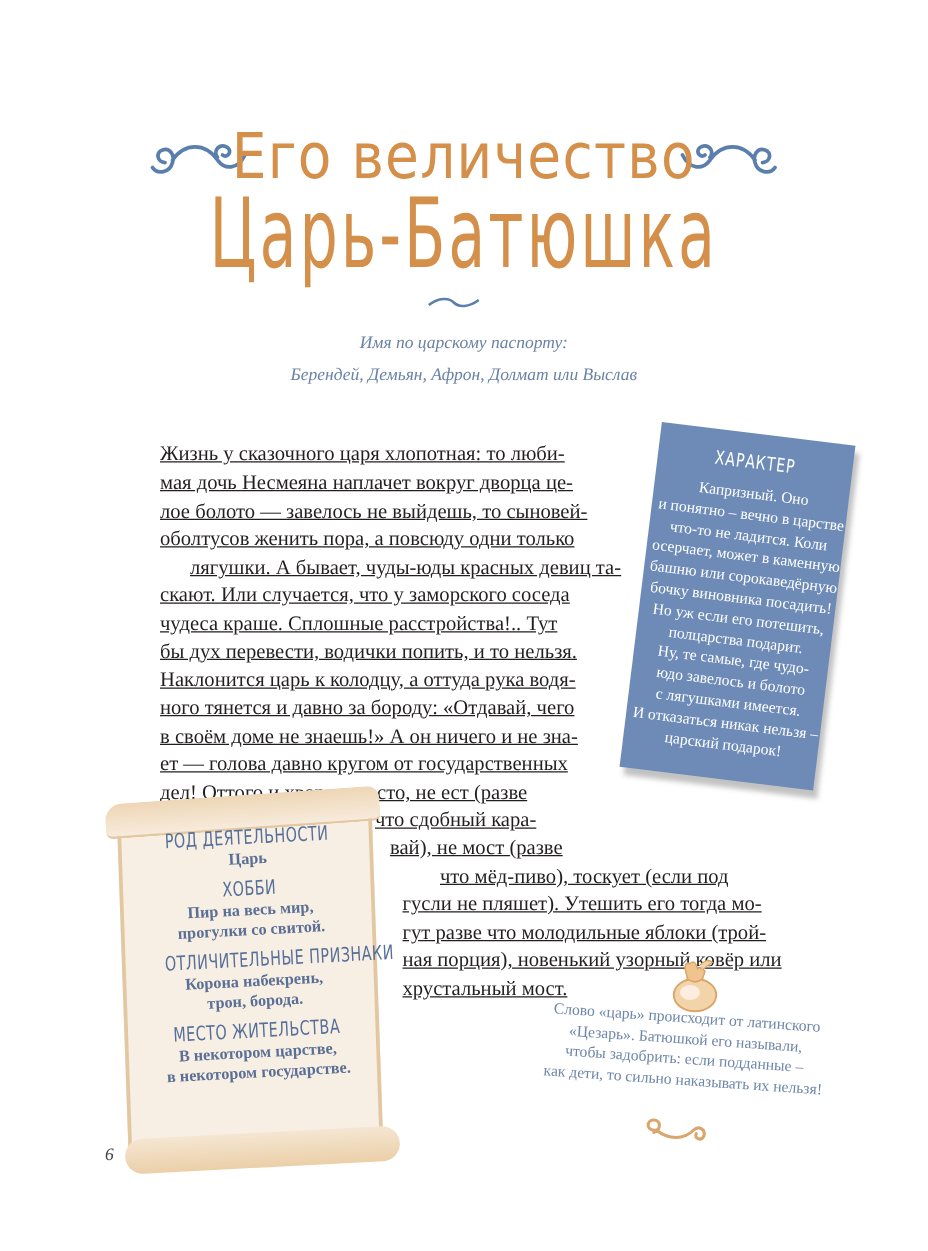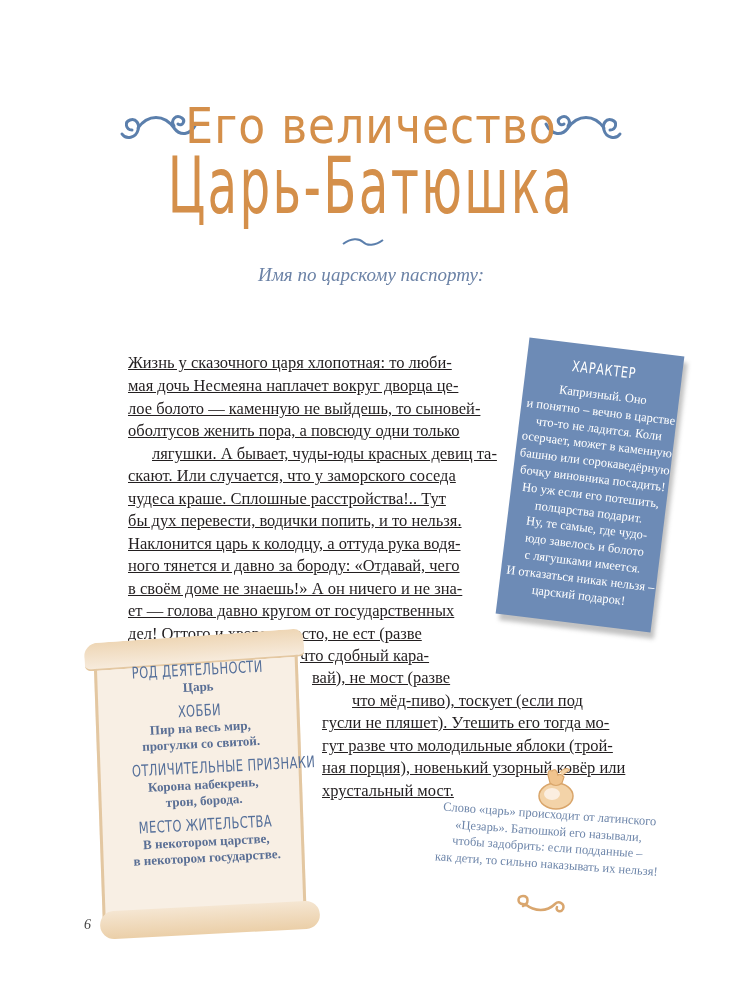--- a/index.html
+++ b/index.html
@@ -24,21 +24,21 @@
       color: #d48f4a; font-size: 62px; letter-spacing: 3px;
       transform: scaleX(0.78) scaleY(1.25);
     }
     .swirl { top: 106px; width: 90px; height: 40px; }
     .swirl path { fill: none; stroke: #5b7fac; stroke-width: 3; stroke-linecap: round; }
     .tilde { left: 341px; top: 236px; width: 44px; height: 12px; }
     .tilde path { fill: none; stroke: #5b7fac; stroke-width: 2; }
 
     .subtitle {
       left: 0; width: 742px; top: 262px; text-align: center;
-      font-style: italic; color: #6b82a6; font-size: 19px; line-height: 26px;
+      font-style: italic; color: #6b82a6; font-size: 14px; line-height: 26px;
     }
 
     
     .body-text {
       font-size: 16.5px; line-height: 22.6px; color: #231f20; text-align: justify;
     }
     .para-line { position: absolute; white-space: nowrap; text-decoration: underline; }
 
     
     .card {
@@ -113,26 +113,27 @@
 
 <div class="abs title-line1">Его величество</div>
 <div class="abs title-line2">Царь-Батюшка</div>
 
 <svg class="abs tilde" viewBox="0 0 44 12">
   <path d="M2 8 C10 2, 18 2, 22 6 S34 10, 42 4"></path>
 </svg>
 
 <div class="abs subtitle">
   <div>Имя по царскому паспорту:</div>
+  <div>Берендей, Демьян, Афрон, Долмат или Выслав</div>
 </div>
 
 <div class="body-text">
   <div class="para-line" style="left:128px; top:352px; width:374px;">Жизнь у сказочного царя хлопотная: то люби-</div>
   <div class="para-line" style="left:128px; top:375px;">мая дочь Несмеяна наплачет вокруг дворца це-</div>
-  <div class="para-line" style="left:128px; top:398px;">лое болото — каменную не выйдешь, то сыновей-</div>
+  <div class="para-line" style="left:128px; top:398px;">лое болото — завелось не выйдешь, то сыновей-</div>
   <div class="para-line" style="left:128px; top:420px;">оболтусов женить пора, а повсюду одни только</div>
   <div class="para-line" style="left:128px; top:443px;margin-left:24px;">лягушки. А бывает, чуды-юды красных девиц та-</div>
   <div class="para-line" style="left:128px; top:465px;">скают. Или случается, что у заморского соседа</div>
   <div class="para-line" style="left:128px; top:488px;">чудеса краше. Сплошные расстройства!.. Тут</div>
   <div class="para-line" style="left:128px; top:510px;">бы дух перевести, водички попить, и то нельзя.</div>
   <div class="para-line" style="left:128px; top:533px;">Наклонится царь к колодцу, а оттуда рука водя-</div>
   <div class="para-line" style="left:128px; top:555px;">ного тянется и давно за бороду: «Отдавай, чего</div>
   <div class="para-line" style="left:128px; top:578px;">в своём доме не знаешь!» А он ничего и не зна-</div>
   <div class="para-line" style="left:128px; top:600px;">ет — голова давно кругом от государственных</div>
   <div class="para-line" style="left:128px; top:623px;">дел! Оттого и хворает часто, не ест (разве</div>

